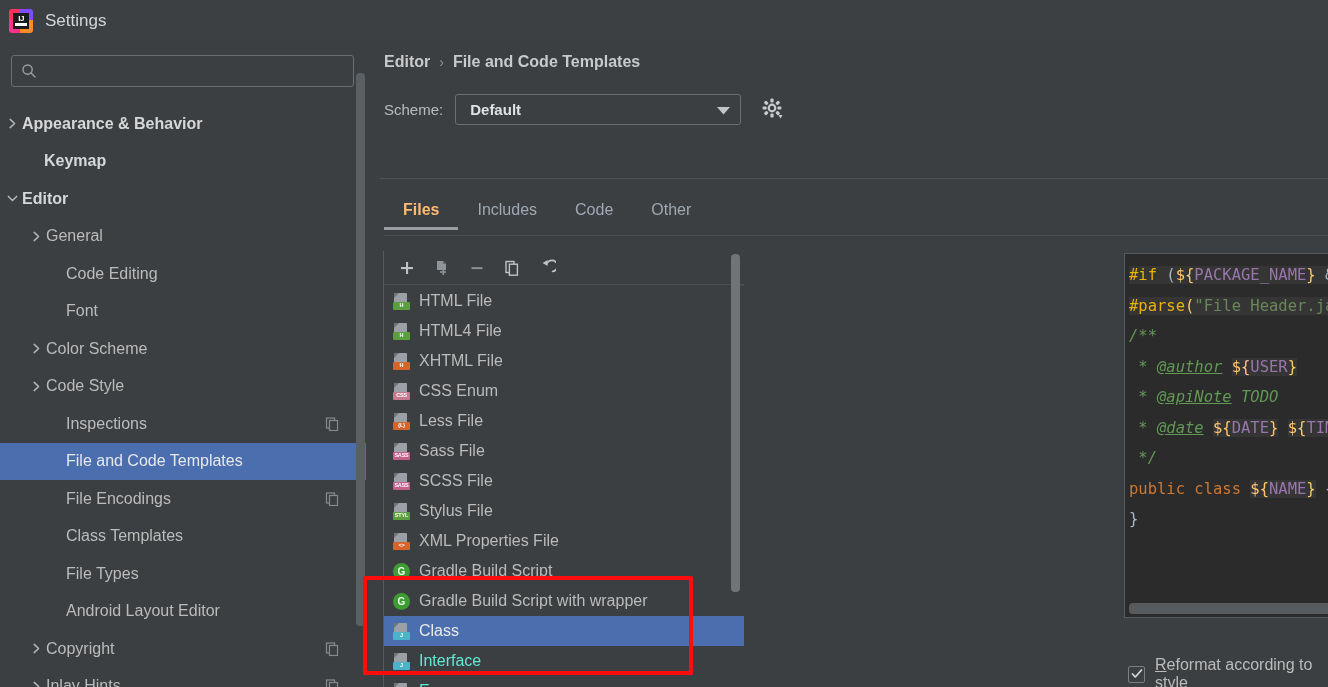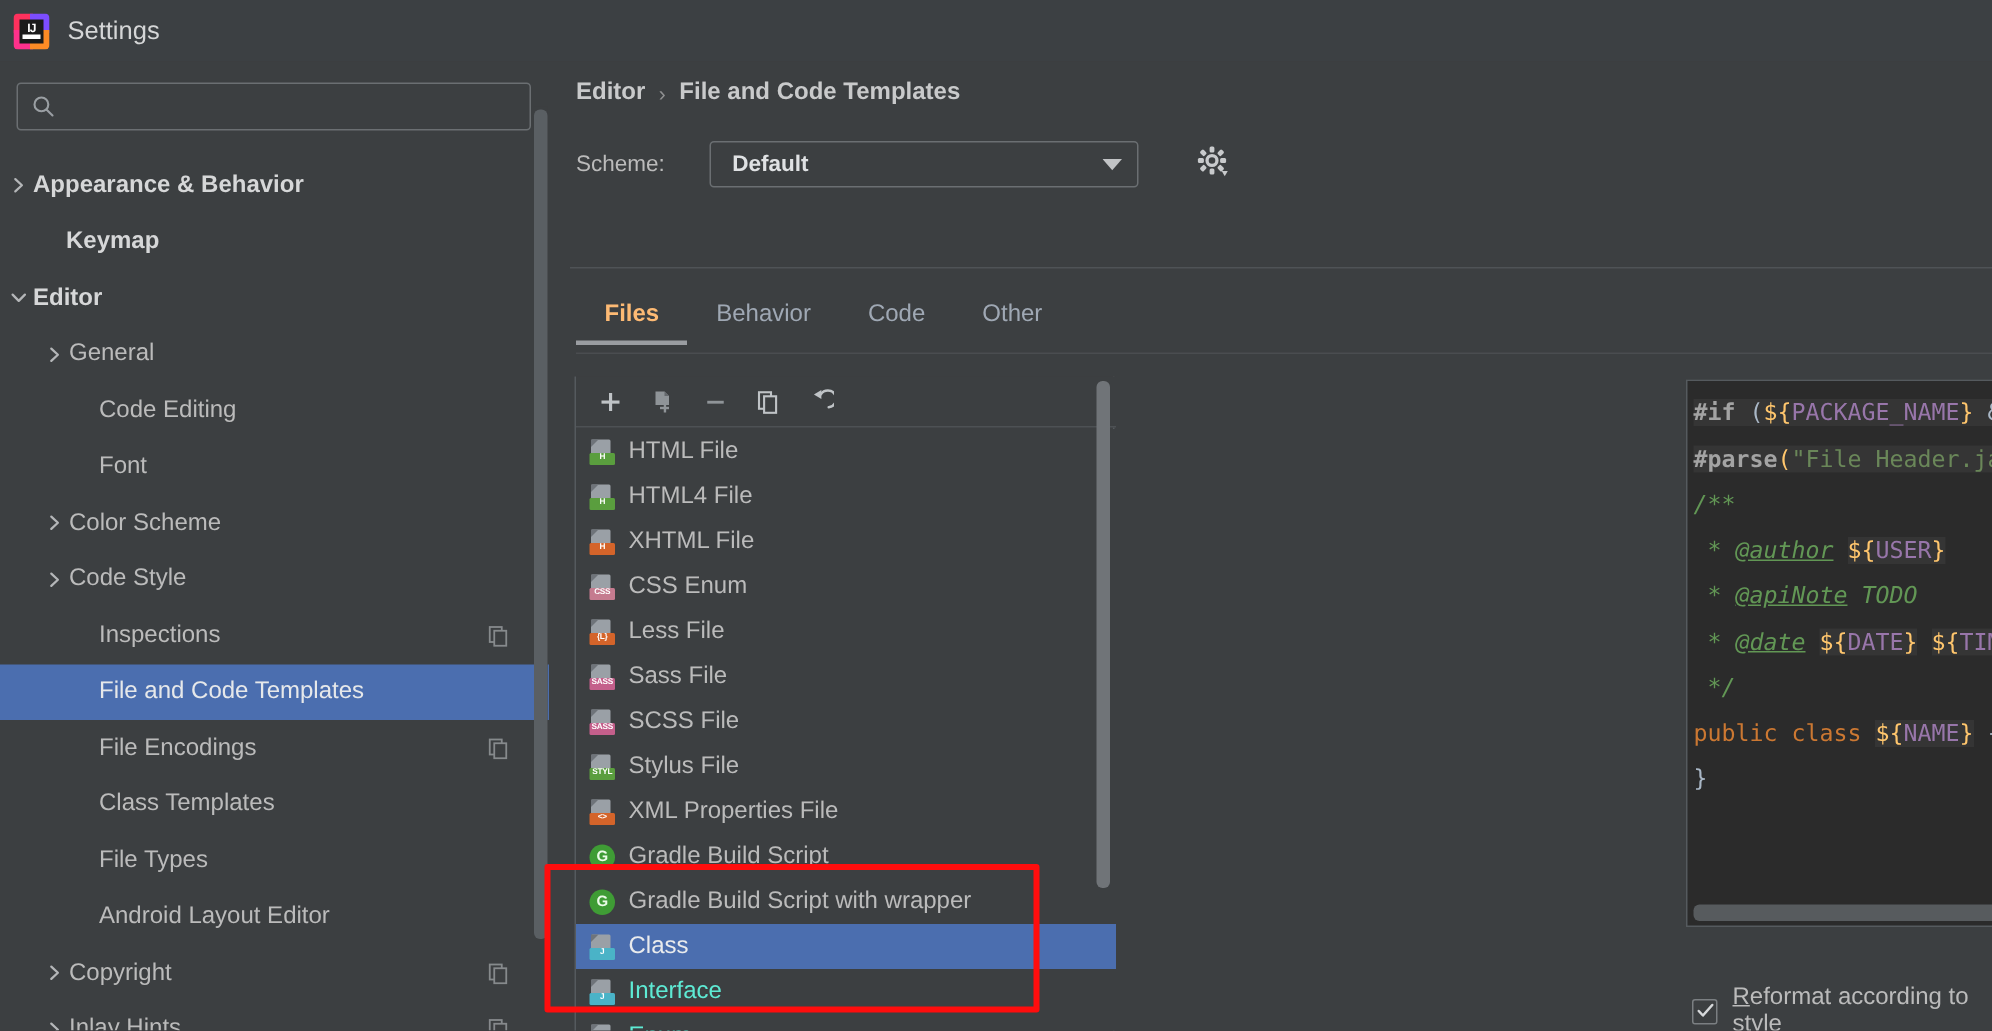--- a/index.html
+++ b/index.html
@@ -97,21 +97,21 @@
     background: #3c3f41;
   }
   .breadcrumb {
     position: absolute; left: 18px; top: 12px; display: flex;
     align-items: center; gap: 9px; font-size: 16px; font-weight: bold;
     color: #c9cacb;
   }
   .crumb-sep { color: #909192; font-weight: normal; font-size: 14px; }
 
   .scheme-row {
-    position: absolute; left: 18px; top: 53px; display: flex; align-items: center; gap: 18px;
+    position: absolute; left: 18px; top: 53px; display: flex; align-items: center;
   }
   .scheme-label { color: #bbbbbb; font-size: 15px; margin-right: 12px; }
   .combo {
     width: 286px; height: 31px; background: #3c3f41;
     border: 1px solid #6b6f72; border-radius: 3px;
     display: flex; align-items: center; justify-content: space-between;
     padding: 0 10px 0 14px;
   }
   .combo-val { color: #dfe1e3; font-size: 15px; font-weight: bold; }
   .gear-btn {
@@ -194,21 +194,21 @@
   
   .editor {
     position: absolute; left: 758px; top: 212px; width: 572px; height: 365px;
     background: #2b2b2b; border: 1px solid #555a5e;
     padding: 6px 0 0 4px; overflow: hidden;
   }
   .code {
     font-family: "DejaVu Sans Mono", monospace; font-size: 15.5px;
     line-height: 30.5px; white-space: pre;
   }
-  .k-dir   { color: #a3a3a3; font-weight: bold; }
+  .k-dir   { color: #eab308; font-weight: normal; }
   .k-var   { color: #ffc66d; }
   .k-varin { color: #9876aa; }
   .k-op    { color: #a9b7c6; }
   .k-str   { color: #6a8759; }
   .k-cmt   { color: #629755; font-style: italic; }
   .k-tag   { color: #629755; font-style: italic; text-decoration: underline; }
   .k-key   { color: #cc7832; }
   .k-brace { color: #a9b7c6; }
   .hl      { background: #353535; }
   .ed-hscroll {
@@ -413,21 +413,21 @@
           <polygon points="17.5,18 21.5,18 19.5,21.5" fill="#c8cacc"></polygon>
         </svg>
       </span>
     </div>
   </div>
 
   <div class="hrule"></div>
 
   <div class="tabs" id="tabs">
       <div class="tab active">Files</div>
-      <div class="tab">Behavior</div>
+      <div class="tab">Includes</div>
       <div class="tab">Code</div>
       <div class="tab">Other</div>
     </div>
   <div class="tabs-underline"></div>
 
   <div class="list-panel">
     <div class="list-toolbar">
       <span class="tb-ico">
         <svg width="18" height="18" viewBox="0 0 18 18">
           <rect x="8" y="3" width="2.1" height="12" fill="#bfc3c6"></rect>

